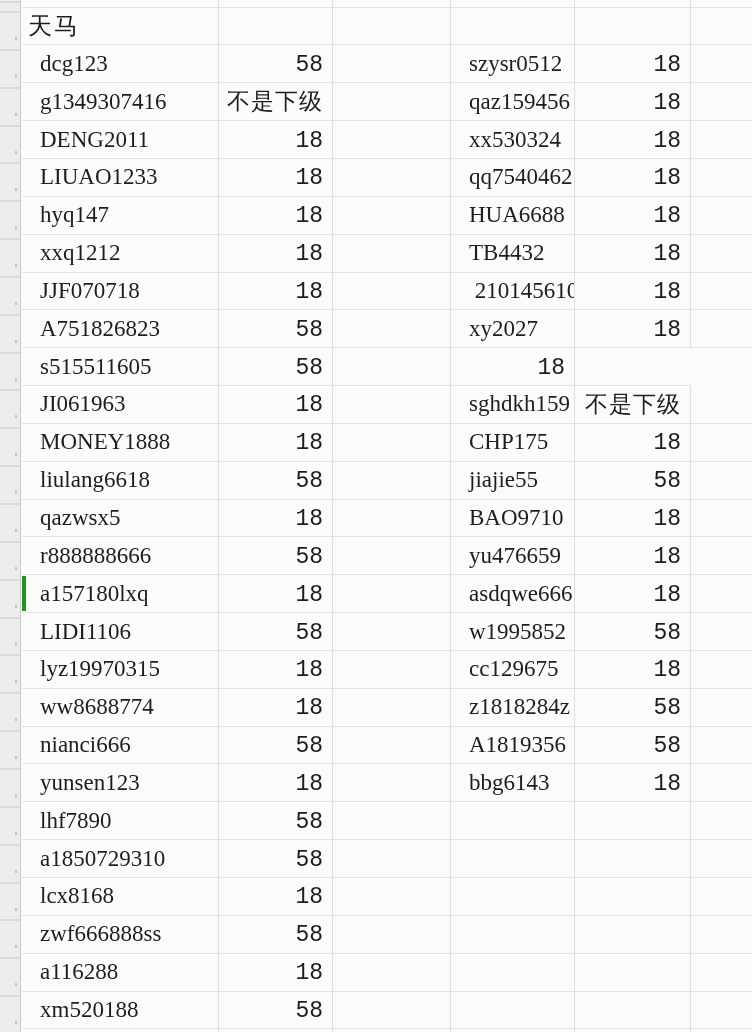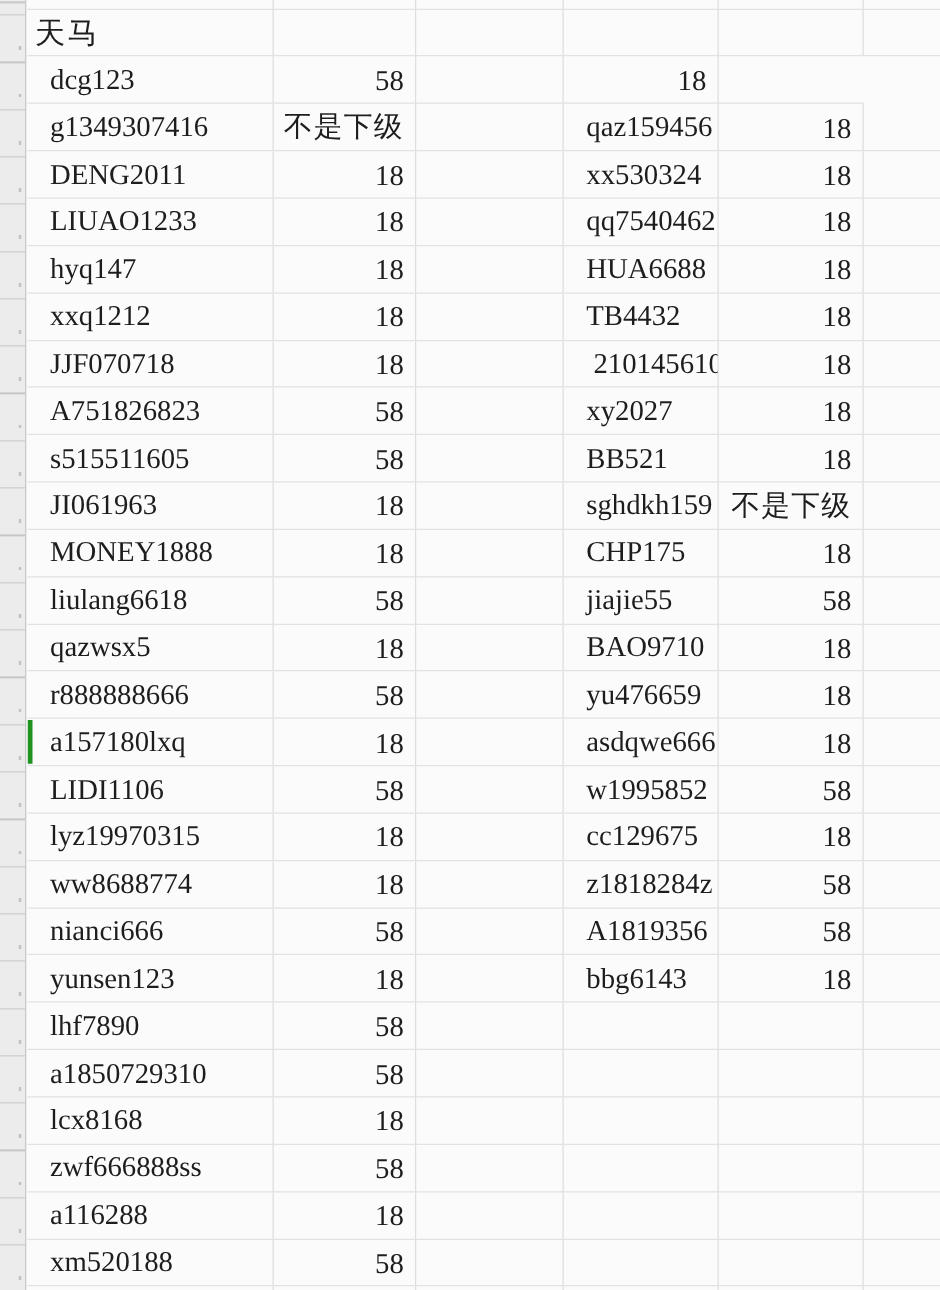--- a/index.html
+++ b/index.html
@@ -39,21 +39,21 @@
   .c{
     box-sizing:border-box;position:relative;overflow:hidden;
     border-right:1px solid #dedede;
     border-bottom:1px solid #e2e2e2;
     display:flex;align-items:center;
     background:transparent;
   }
   .row.filler .c{border-bottom:none;}
   .c.edge{border-right:none;}
   .name{padding-left:18px;font-size:23px;white-space:pre;}
-  .val{justify-content:flex-end;padding-right:9px;font-size:23px;padding-top:2px;}
+  .val{justify-content:flex-end;padding-right:9px;font-size:23px;padding-top:2px;font-family:Liberation Mono, monospace;}
   .val.cn{font-size:23px;letter-spacing:1px;padding-top:0;}
   .title-cell{font-size:24px;padding-left:6px;letter-spacing:2px;}
   .mark::before{
     content:"";position:absolute;left:0;top:1px;bottom:1px;width:4px;
     background:var(--green,#1f9320);
   }
 </style>
 </head>
 <body>
 
@@ -79,20 +79,21 @@
     <div class="c"></div>
     <div class="c"></div>
     <div class="c edge"></div>
   </div>
 
   <div id="rows-container">
       <div class="row">
     <div class="c name">dcg123</div>
     <div class="c val">58</div>
     <div class="c"></div>
+    <div class="c name">szysr0512</div>
     <div class="c val">18</div>
     <div class="c edge"></div>
   </div>
       <div class="row">
     <div class="c name">g1349307416</div>
     <div class="c val cn">不是下级</div>
     <div class="c"></div>
     <div class="c name">qaz159456</div>
     <div class="c val">18</div>
     <div class="c edge"></div>
@@ -142,21 +143,20 @@
     <div class="c val">58</div>
     <div class="c"></div>
     <div class="c name">xy2027</div>
     <div class="c val">18</div>
     <div class="c edge"></div>
   </div>
       <div class="row">
     <div class="c name">s515511605</div>
     <div class="c val">58</div>
     <div class="c"></div>
-    <div class="c name">BB521</div>
     <div class="c val">18</div>
     <div class="c edge"></div>
   </div>
       <div class="row">
     <div class="c name">JI061963</div>
     <div class="c val">18</div>
     <div class="c"></div>
     <div class="c name">sghdkh159</div>
     <div class="c val cn">不是下级</div>
     <div class="c edge"></div>

